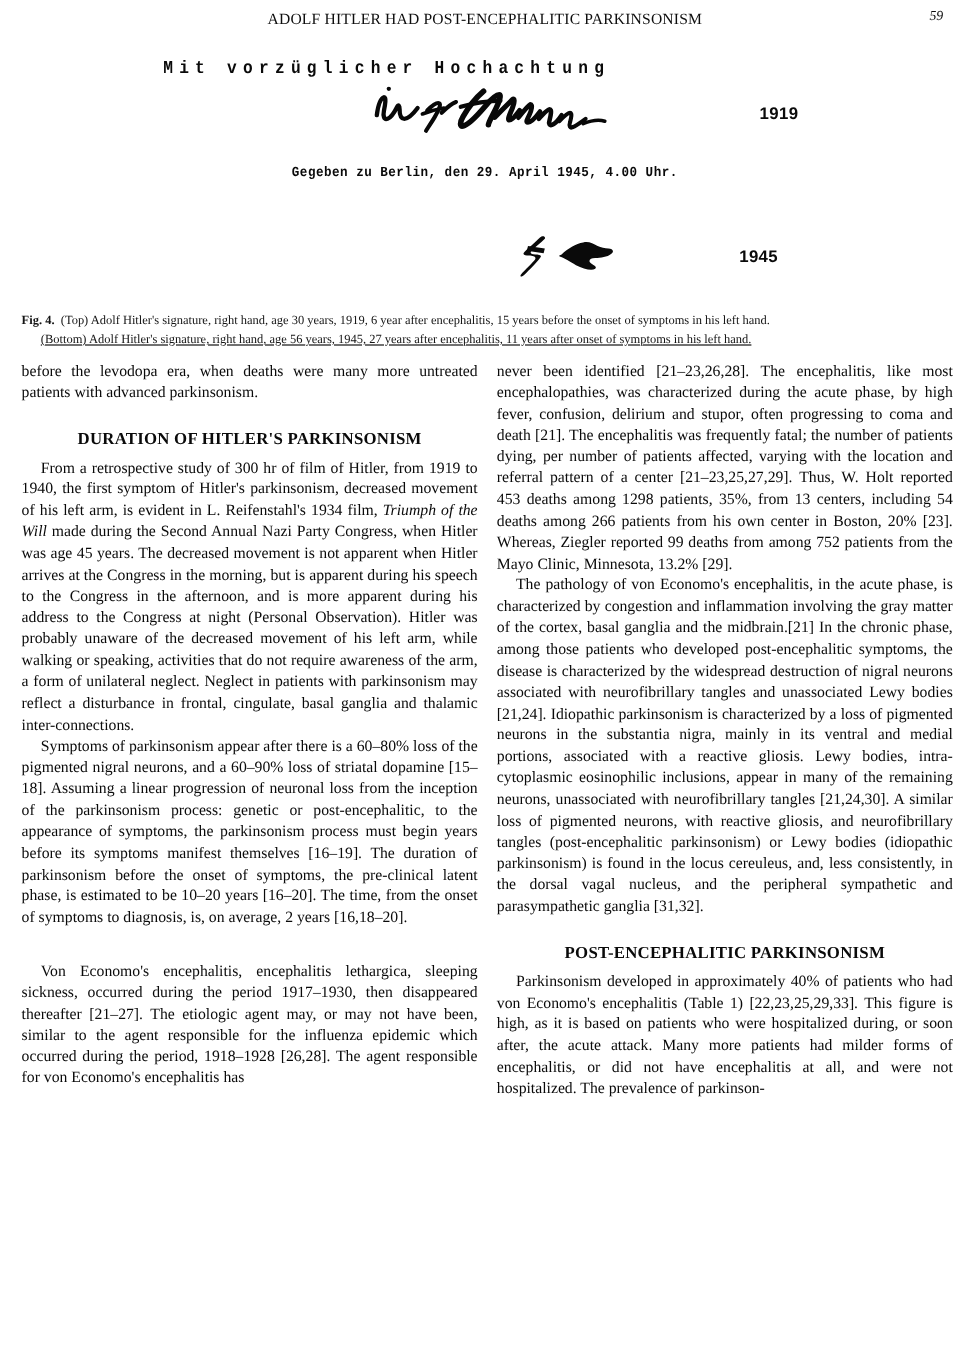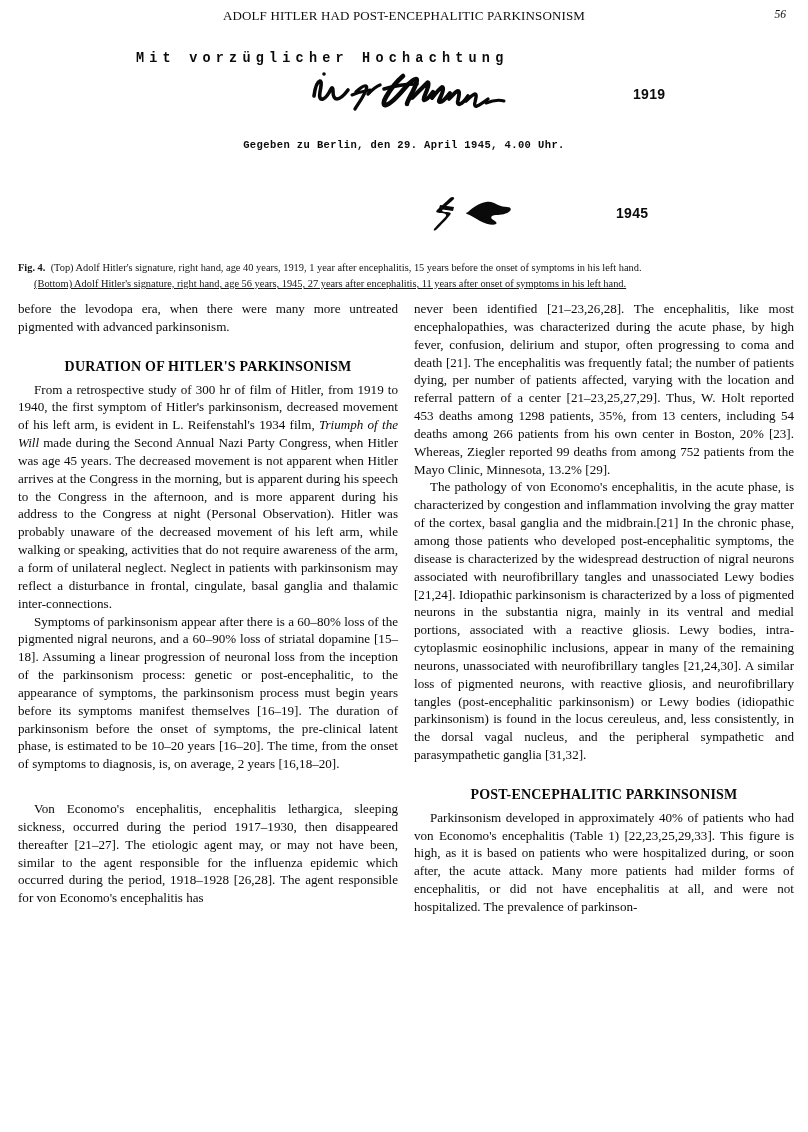--- a/index.html
+++ b/index.html
@@ -167,21 +167,21 @@
   }
   .col i { font-style: italic; }
 </style>
 </head>
 <body>
 
 <div class="page">
 
   <div class="runhead">
     <div class="runhead-title">ADOLF HITLER HAD POST-ENCEPHALITIC PARKINSONISM</div>
-    <div class="runhead-folio">56</div>
+    <div class="runhead-folio">59</div>
   </div>
 
   <div class="figure">
 
     <div class="typeline typeline-1">Mit vorzüglicher Hochachtung</div>
 
     <svg class="sig-1919" viewBox="0 0 210 48" preserveAspectRatio="none">
       <g fill="none" stroke="#080808" stroke-linecap="round" stroke-linejoin="round">
         <path d="M6 28 C7 20, 9 14, 12 13 C14 13, 13 19, 12 24 C11 29, 12 32, 15 31 C18 30, 21 25, 23 21 C24 19, 25 20, 25 23 C25 27, 26 31, 29 31 C33 31, 37 26, 40 22" stroke-width="3.6"></path>
         <circle cx="16" cy="6" r="1.8" fill="#080808" stroke="none"></circle>
@@ -207,26 +207,26 @@
         <path d="M22 4 C18 8, 12 13, 9 16 C7 18, 9 19, 13 19 C16 19, 19 20, 18 22 C16 25, 10 30, 6 35 C5 37, 7 37, 9 35 C13 31, 19 25, 22 21 C24 19, 22 18, 18 18 C15 18, 13 17, 15 15 C18 12, 23 8, 26 5 C27 3, 24 2, 22 4 Z"></path>
         <path d="M12 11 L26 13 L25 17 L11 15 Z"></path>
         <path d="M40 18 C45 13, 52 9, 58 8 C63 7, 66 9, 70 11 C73 12, 76 13, 79 13 C82 13, 84 15, 82 17 C79 20, 73 21, 68 21 C64 21, 62 23, 64 25 C66 27, 70 28, 68 30 C65 32, 58 30, 52 27 C47 24, 42 21, 39 20 C37 19, 38 19, 40 18 Z"></path>
       </g>
     </svg>
 
     <div class="year year-1945">1945</div>
   </div>
 
   <div class="caption">
-    <span class="cap-line"><b>Fig. 4.</b>&nbsp; <span>(Top) Adolf Hitler's signature, right hand, age 40 years, 1919, 1 year after encephalitis, 15 years before the onset of symptoms in his left hand.</span></span>
+    <span class="cap-line"><b>Fig. 4.</b>&nbsp; <span>(Top) Adolf Hitler's signature, right hand, age 30 years, 1919, 6 year after encephalitis, 15 years before the onset of symptoms in his left hand.</span></span>
     <span class="cap-line cap-line-2">(Bottom) Adolf Hitler's signature, right hand, age 56 years, 1945, 27 years after encephalitis, 11 years after onset of symptoms in his left hand.</span>
   </div>
 
   <div class="col col-left">
-    <p class="noindent">before the levodopa era, when there were many more untreated pigmented with advanced parkinsonism.</p>
+    <p class="noindent">before the levodopa era, when deaths were many more untreated patients with advanced parkinsonism.</p>
     <div class="spacer-head"></div>
     <h2>DURATION OF HITLER'S PARKINSONISM</h2>
     <div class="spacer-head-after"></div>
     <p><span>From a retrospective study of 300 hr of film of Hitler, from 1919 to 1940, the first symptom of Hitler's parkinsonism, decreased movement of his left arm, is evident in L. Reifenstahl's 1934 film, </span><i>Triumph of the Will</i><span> made during the Second Annual Nazi Party Congress, when Hitler was age 45 years. The decreased movement is not apparent when Hitler arrives at the Congress in the morning, but is apparent during his speech to the Congress in the afternoon, and is more apparent during his address to the Congress at night (Personal Observation). Hitler was probably unaware of the decreased movement of his left arm, while walking or speaking, activities that do not require awareness of the arm, a form of unilateral neglect. Neglect in patients with parkinsonism may reflect a disturbance in frontal, cingulate, basal ganglia and thalamic inter-connections.</span></p>
     <p>Symptoms of parkinsonism appear after there is a 60–80% loss of the pigmented nigral neurons, and a 60–90% loss of striatal dopamine [15–18]. Assuming a linear progression of neuronal loss from the inception of the parkinsonism process: genetic or post-encephalitic, to the appearance of symptoms, the parkinsonism process must begin years before its symptoms manifest themselves [16–19]. The duration of parkinsonism before the onset of symptoms, the pre-clinical latent phase, is estimated to be 10–20 years [16–20]. The time, from the onset of symptoms to diagnosis, is, on average, 2 years [16,18–20].</p>
     <div class="spacer-head"></div>
     <div class="spacer-head-after"></div>
     <p>Von Economo's encephalitis, encephalitis lethargica, sleeping sickness, occurred during the period 1917–1930, then disappeared thereafter [21–27]. The etiologic agent may, or may not have been, similar to the agent responsible for the influenza epidemic which occurred during the period, 1918–1928 [26,28]. The agent responsible for von Economo's encephalitis has</p>
   </div>
 

